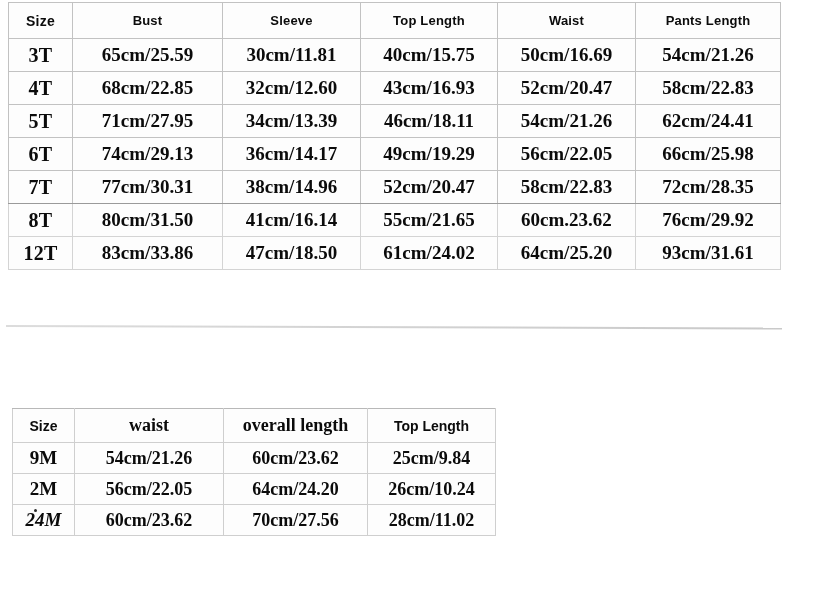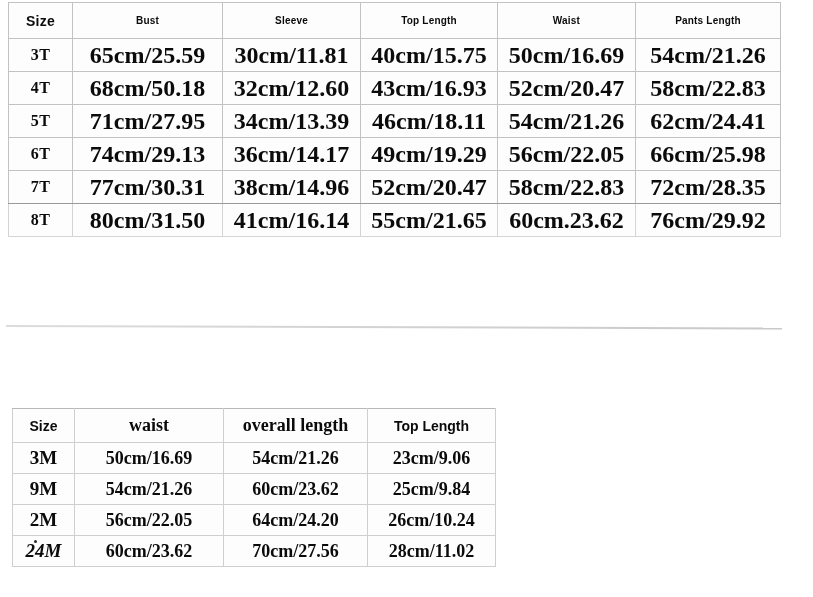--- a/index.html
+++ b/index.html
@@ -45,32 +45,32 @@
     border-color: #c2c2c2;
   }
   #table-toddler tr.block-edge td,
   #table-toddler tr.block-edge th {
     border-bottom: 1px solid #9a9a9a;
   }
   #table-toddler thead th {
     height: 36px;
     font-family: "Liberation Sans", sans-serif;
     font-weight: bold;
-    font-size: 10px;
+    font-size: 13px;
     letter-spacing: .2px;
     border-top: 1px solid #9a9a9a;
   }
   #table-toddler tbody td {
     height: 33px;
     font-family: "Liberation Serif", serif;
     font-weight: bold;
-    font-size: 24px;
+    font-size: 19px;
   }
   #table-toddler tbody td.sizecell {
-    font-size: 16px;
+    font-size: 20px;
     letter-spacing: .3px;
   }
   #table-toddler thead th.hdr-size {
     font-size: 14px;
   }
 
   
   .t1-c0 { width: 64px;  }
   .t1-c1 { width: 150px; }
   .t1-c2 { width: 138px; }
@@ -176,21 +176,21 @@
     <tr class="block-upper">
       <td class="sizecell">3T</td>
       <td>65cm/25.59</td>
       <td>30cm/11.81</td>
       <td>40cm/15.75</td>
       <td>50cm/16.69</td>
       <td>54cm/21.26</td>
     </tr>
     <tr class="block-upper">
       <td class="sizecell">4T</td>
-      <td>68cm/50.18</td>
+      <td>68cm/22.85</td>
       <td>32cm/12.60</td>
       <td>43cm/16.93</td>
       <td>52cm/20.47</td>
       <td>58cm/22.83</td>
     </tr>
     <tr class="block-upper">
       <td class="sizecell">5T</td>
       <td>71cm/27.95</td>
       <td>34cm/13.39</td>
       <td>46cm/18.11</td>
@@ -213,20 +213,28 @@
       <td>58cm/22.83</td>
       <td>72cm/28.35</td>
     </tr>
     <tr>
       <td class="sizecell">8T</td>
       <td>80cm/31.50</td>
       <td>41cm/16.14</td>
       <td>55cm/21.65</td>
       <td>60cm.23.62</td>
       <td>76cm/29.92</td>
+    </tr>
+    <tr>
+      <td class="sizecell">12T</td>
+      <td>83cm/33.86</td>
+      <td>47cm/18.50</td>
+      <td>61cm/24.02</td>
+      <td>64cm/25.20</td>
+      <td>93cm/31.61</td>
     </tr>
   </tbody>
 </table>
 
 <div id="scan-seam"></div>
 
 <table class="size-chart" id="table-baby">
   <colgroup>
     <col class="t2-c0">
       <col class="t2-c1">
@@ -236,26 +244,20 @@
   <thead>
     <tr>
       <th class="sans">Size</th>
       <th class="serif">waist</th>
       <th class="serif">overall length</th>
       <th class="sans">Top Length</th>
     </tr>
   </thead>
   <tbody>
     <tr>
-      <td class="sizecell">3M</td>
-      <td>50cm/16.69</td>
-      <td>54cm/21.26</td>
-      <td>23cm/9.06</td>
-    </tr>
-    <tr>
       <td class="sizecell">9M</td>
       <td>54cm/21.26</td>
       <td>60cm/23.62</td>
       <td>25cm/9.84</td>
     </tr>
     <tr>
       <td class="sizecell">2M</td>
       <td>56cm/22.05</td>
       <td>64cm/24.20</td>
       <td>26cm/10.24</td>

